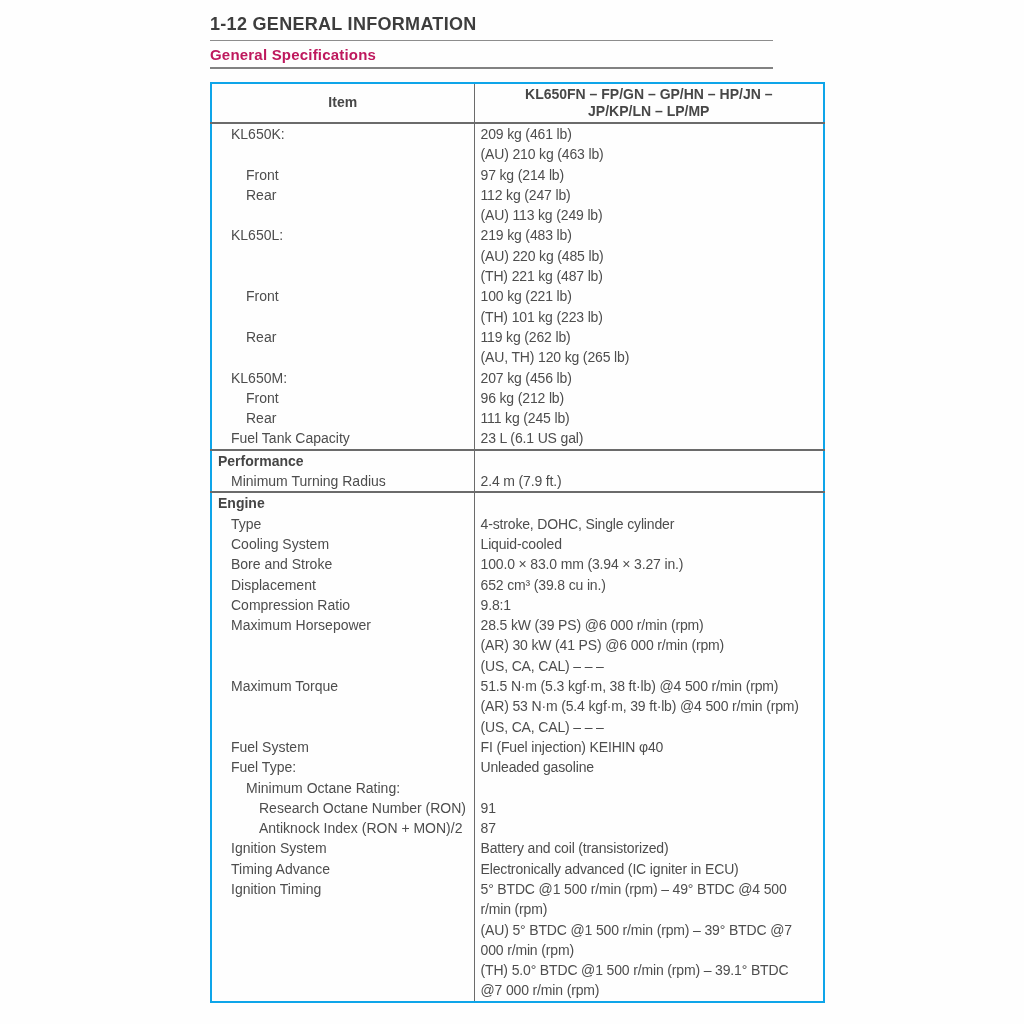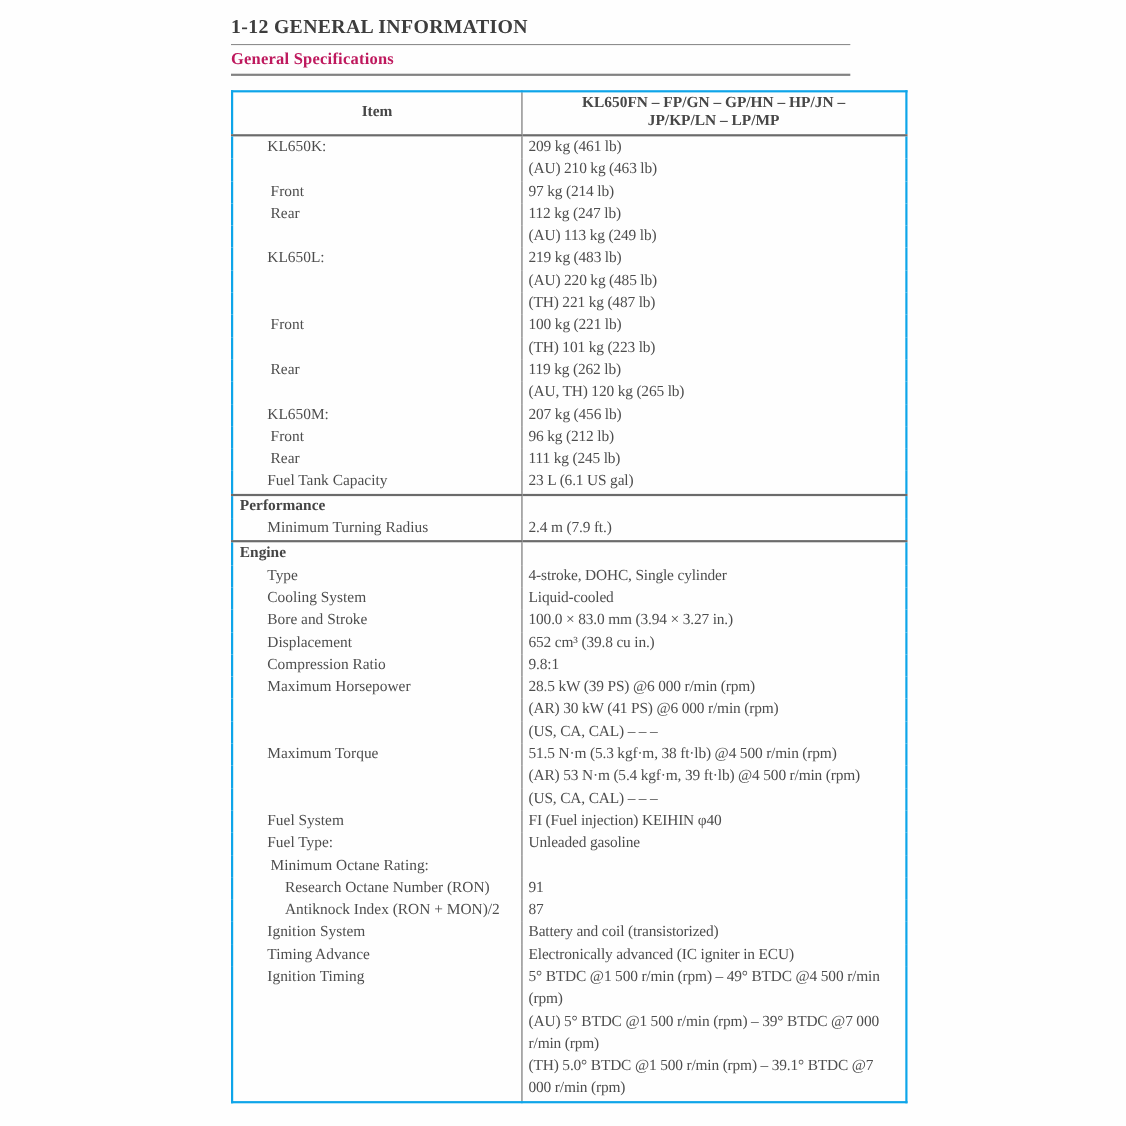--- a/index.html
+++ b/index.html
@@ -15,21 +15,20 @@
     width: 1024px;
     height: 1024px;
     background: #fefefe;
     overflow: hidden;
   }
   .content {
     position: absolute;
     left: 210px;
     top: 14px;
     width: 563px;
-    font-family: Liberation Serif, serif;
   }
   h1.page-title {
     margin: 0;
     padding: 0 0 5px 0;
     font-size: 18px;
     font-weight: bold;
     color: #3d3d3d;
     letter-spacing: 0.3px;
     border-bottom: 1.5px solid #8d8d8d;
   }
@@ -67,21 +66,21 @@
   }
   .spec-table tbody td {
     font-size: 14px;
     color: #4d4d4d;
     vertical-align: top;
     line-height: 20.3px;
     height: 20.3px;
     padding: 0;
   }
   .spec-table td.item.ind0 { padding-left: 6px; }
-  .spec-table td.item.ind1 { padding-left: 31px; }
+  .spec-table td.item.ind1 { padding-left: 19px; }
   .spec-table td.item.ind2 { padding-left: 34px; }
   .spec-table td.item.ind3 { padding-left: 47px; }
   .spec-table td.value {
     padding-left: 6px;
     padding-right: 20px;
     letter-spacing: -0.15px;
   }
   .spec-table tr.section td {
     border-top: 2px solid #6b6b6b;
   }

